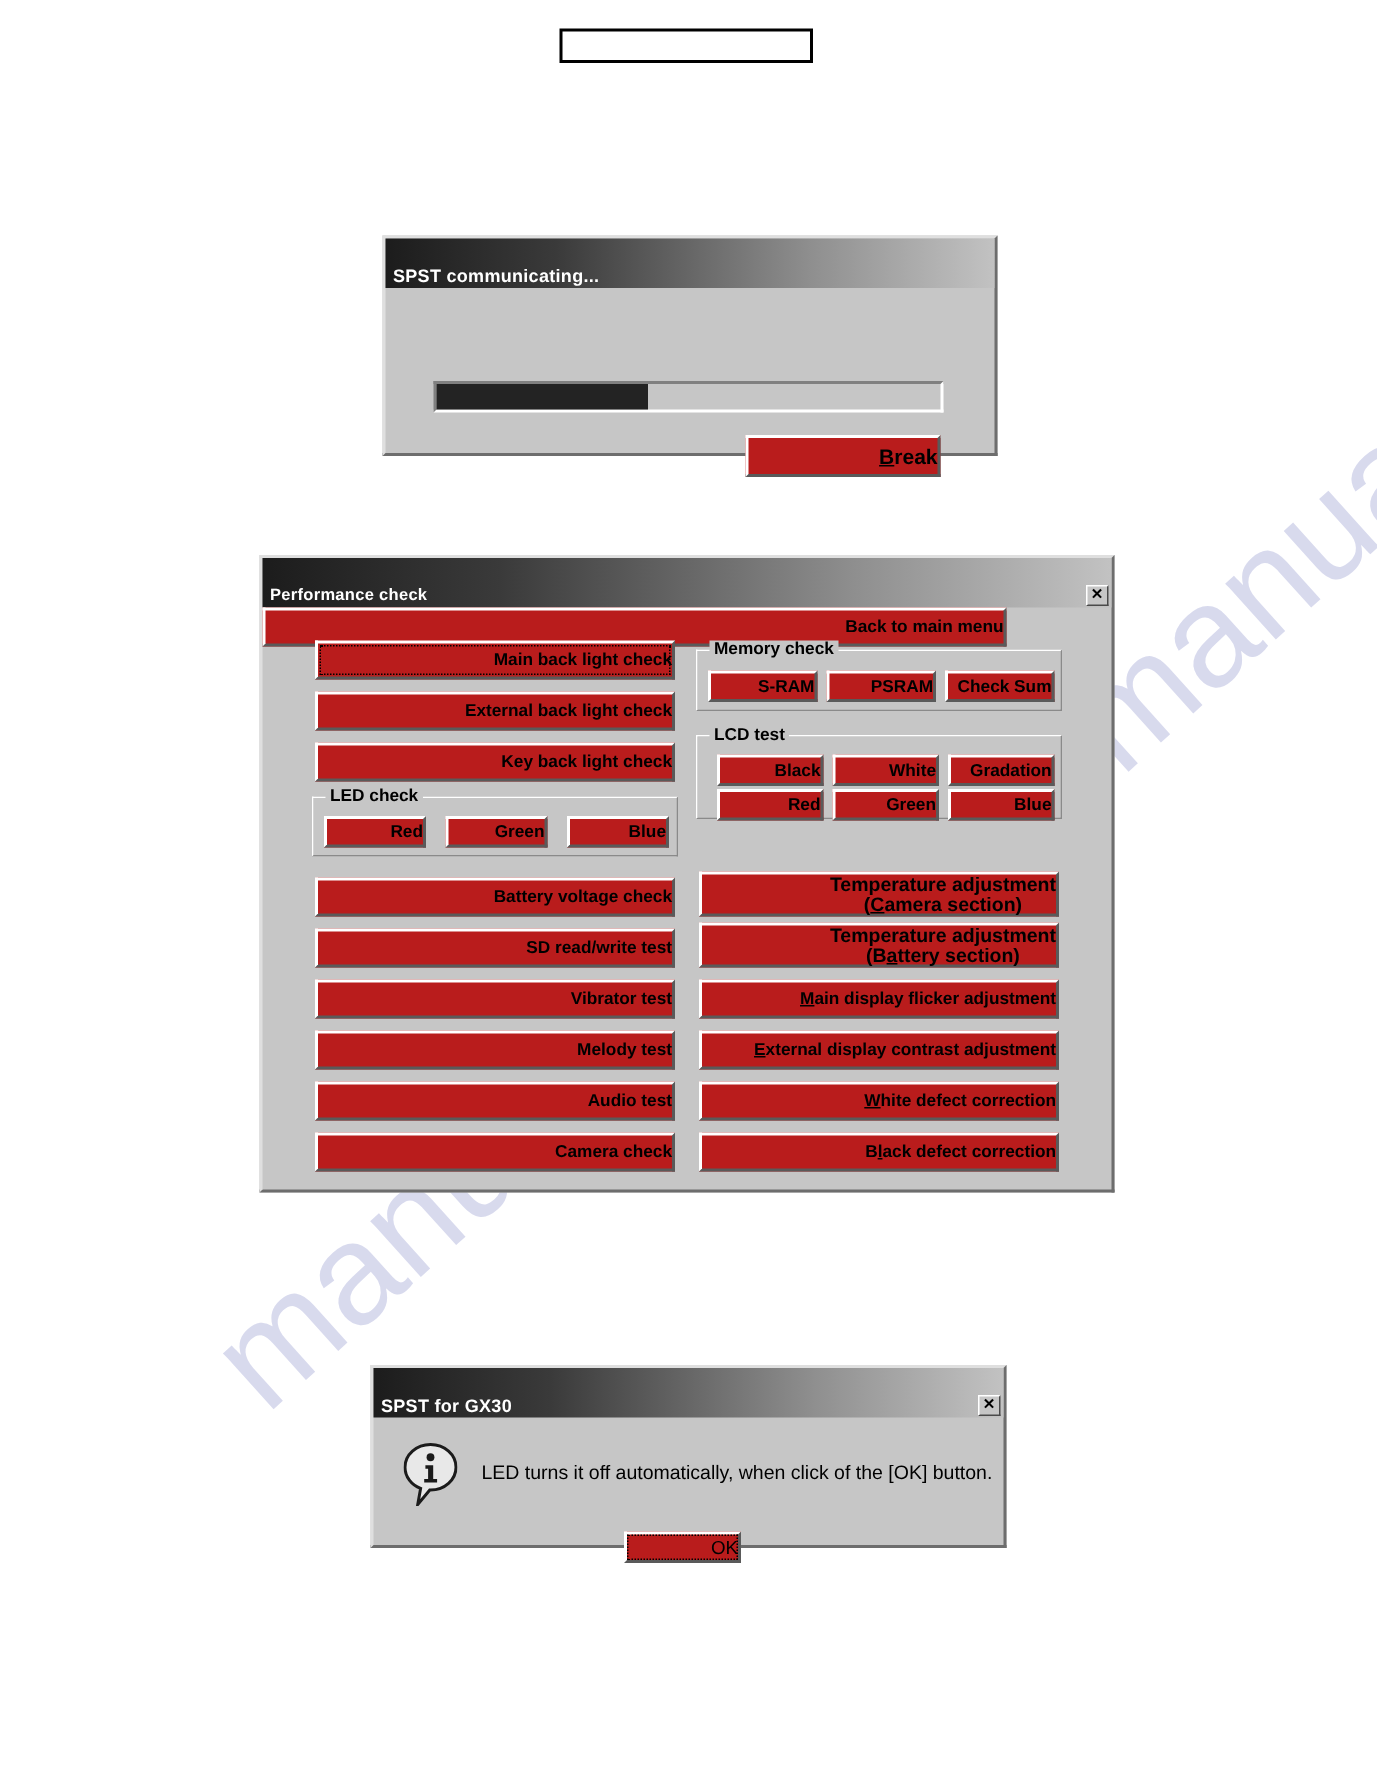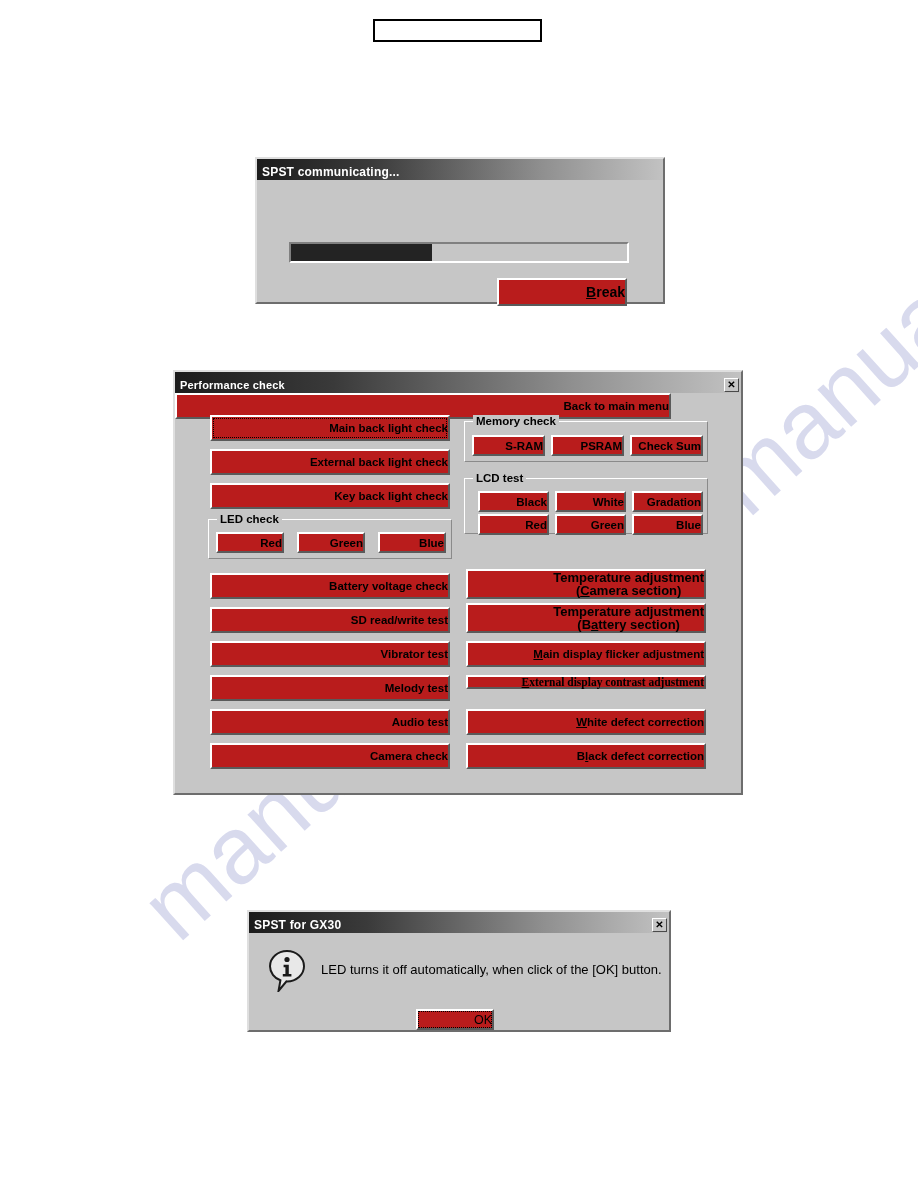--- a/index.html
+++ b/index.html
@@ -61,21 +61,21 @@
     border-bottom: 2px solid #6d6d6d;
   }
   .titlebar {
     height: 17px;
     background: linear-gradient(to right, #1c1c1c 0%, #3a3a3a 28%, #8f8f8f 70%, #c2c2c2 100%);
     color: #ffffff;
     font-size: 12px;
     font-weight: bold;
     display: flex;
     align-items: center;
-    padding: 4px 2px 0 5px;
+    padding: 16px 2px 0 5px;
     letter-spacing: .2px;
     user-select: none;
   }
   .titlebar .t-title { flex: 1 1 auto; overflow: hidden; white-space: nowrap; }
 
   .closebtn {
     width: 15px; height: 14px;
     background: #c6c6c6;
     border-top: 1px solid #ffffff;
     border-left: 1px solid #ffffff;
@@ -346,21 +346,21 @@
         </div>
         <div class="btn pbtn rcol tall" style="top: 210px; height: 30px;">
           <span>
             <span class="two-line">Temperature adjustment</span>
             <span class="two-line">(B<span class="acc">a</span>ttery section)</span>
           </span>
         </div>
         <div class="btn pbtn rcol" style="top: 248px; height: 26px;">
           <span><span class="acc">M</span>ain display flicker adjustment</span>
         </div>
-        <div class="btn pbtn rcol" style="top: 282px; height: 14px; font-family: Liberation Serif, serif;">
+        <div class="btn pbtn rcol" style="top: 282px; height: 26px;">
           <span><span class="acc">E</span>xternal display contrast adjustment</span>
         </div>
         <div class="btn pbtn rcol" style="top: 316px; height: 26px;">
           <span><span class="acc">W</span>hite defect correction</span>
         </div>
         <div class="btn pbtn rcol" style="top: 350px; height: 26px;">
           <span>B<span class="acc">l</span>ack defect correction</span>
         </div>
       </div>
 

